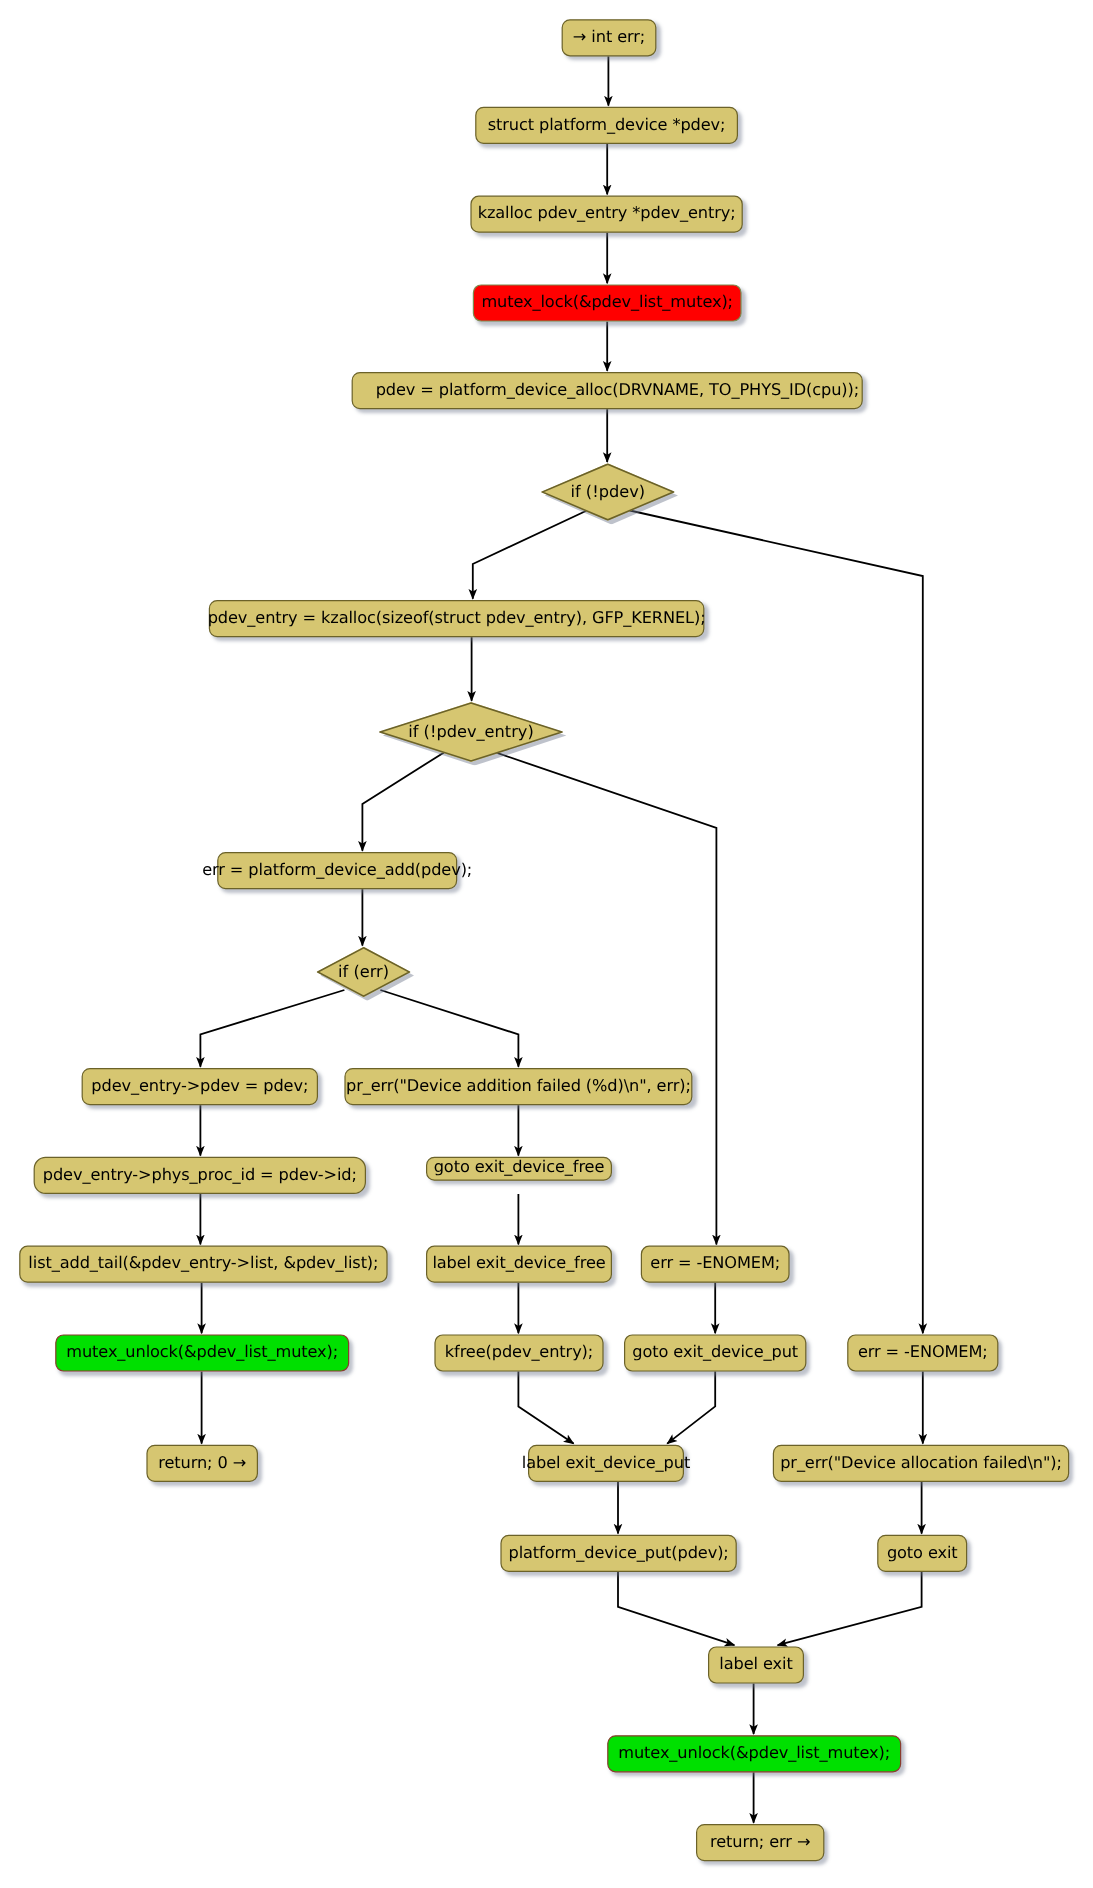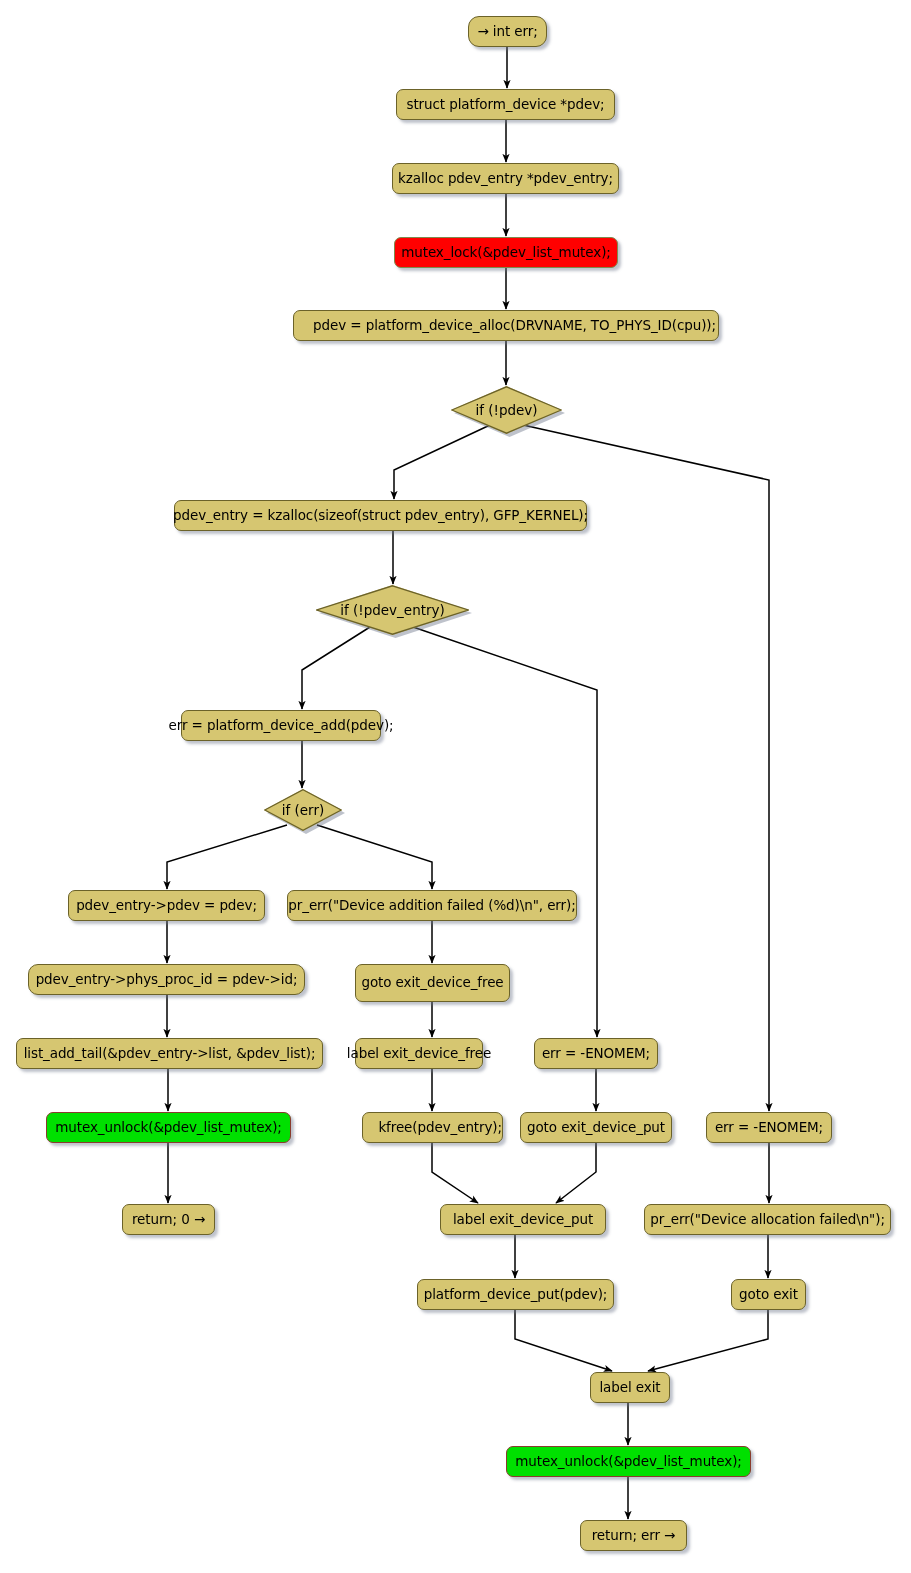--- a/index.html
+++ b/index.html
@@ -78,21 +78,21 @@
       <path d="M515,1235 L515,1278"></path>
       <path d="M515,1310 L515,1339 L612,1371"></path>
       <path d="M769,1143 L769,1203"></path>
       <path d="M768,1235 L768,1278"></path>
       <path d="M768,1310 L768,1339 L648,1371"></path>
       <path d="M628,1403 L628,1445"></path>
       <path d="M628,1477 L628,1519"></path>
     </g>
   </svg>
   <div id="nodes">
-      <div class="node n-process" style="left: 468px; top: 16px; width: 79px; height: 31px; border-radius: 11px;">
+      <div class="node n-process" style="left: 468px; top: 16px; width: 79px; height: 31px;">
         <span>→ int err;</span>
       </div>
       <div class="node n-process" style="left: 396px; top: 89px; width: 219px; height: 31px;">
         <span>struct platform_device *pdev;</span>
       </div>
       <div class="node n-process" style="left: 392px; top: 163px; width: 227px; height: 31px;">
         <span>kzalloc pdev_entry *pdev_entry;</span>
       </div>
       <div class="node n-lock" style="left: 394px; top: 237px; width: 224px; height: 31px;">
         <span>mutex_lock(&amp;pdev_list_mutex);</span>
@@ -129,48 +129,48 @@
       </div>
       <div class="node n-process" style="left: 68px; top: 890px; width: 197px; height: 31px;">
         <span>pdev_entry-&gt;pdev = pdev;</span>
       </div>
       <div class="node n-process" style="left: 287px; top: 890px; width: 290px; height: 31px;">
         <span>pr_err("Device addition failed (%d)\n", err);</span>
       </div>
       <div class="node n-process" style="left: 28px; top: 964px; width: 277px; height: 31px; border-radius: 10px;">
         <span>pdev_entry-&gt;phys_proc_id = pdev-&gt;id;</span>
       </div>
-      <div class="node n-process" style="left: 355px; top: 964px; width: 155px; height: 38px;">
+      <div class="node n-process" style="left: 355px; top: 964px; width: 155px; height: 20px;">
         <span>goto exit_device_free</span>
       </div>
       <div class="node n-process" style="left: 16px; top: 1038px; width: 307px; height: 31px;">
         <span>list_add_tail(&amp;pdev_entry-&gt;list, &amp;pdev_list);</span>
       </div>
-      <div class="node n-process" style="left: 355px; top: 1038px; width: 128px; height: 31px;">
+      <div class="node n-process" style="left: 355px; top: 1038px; width: 155px; height: 31px;">
         <span>label exit_device_free</span>
       </div>
       <div class="node n-process" style="left: 534px; top: 1038px; width: 124px; height: 31px;">
         <span>err = -ENOMEM;</span>
       </div>
       <div class="node n-unlock" style="left: 46px; top: 1112px; width: 245px; height: 31px;">
         <span>mutex_unlock(&amp;pdev_list_mutex);</span>
       </div>
-      <div class="node n-process" style="left: 362px; top: 1112px; width: 141px; height: 31px; justify-content: flex-end;">
+      <div class="node n-process" style="left: 362px; top: 1112px; width: 141px; height: 31px;">
         <span>kfree(pdev_entry);</span>
       </div>
       <div class="node n-process" style="left: 520px; top: 1112px; width: 152px; height: 31px; justify-content: center;">
         <span>goto exit_device_put</span>
       </div>
       <div class="node n-process" style="left: 706px; top: 1112px; width: 126px; height: 31px;">
         <span>err =  -ENOMEM;</span>
       </div>
       <div class="node n-process" style="left: 122px; top: 1204px; width: 93px; height: 31px;">
         <span>return; 0 →</span>
       </div>
-      <div class="node n-process" style="left: 440px; top: 1204px; width: 166px; height: 31px;">
+      <div class="node n-process" style="left: 440px; top: 1204px; width: 130px; height: 31px;">
         <span>label exit_device_put</span>
       </div>
       <div class="node n-process" style="left: 644px; top: 1204px; width: 247px; height: 31px;">
         <span>pr_err("Device allocation failed\n");</span>
       </div>
       <div class="node n-process" style="left: 417px; top: 1279px; width: 197px; height: 31px;">
         <span>platform_device_put(pdev);</span>
       </div>
       <div class="node n-process" style="left: 731px; top: 1279px; width: 75px; height: 31px;">
         <span>goto exit</span>

